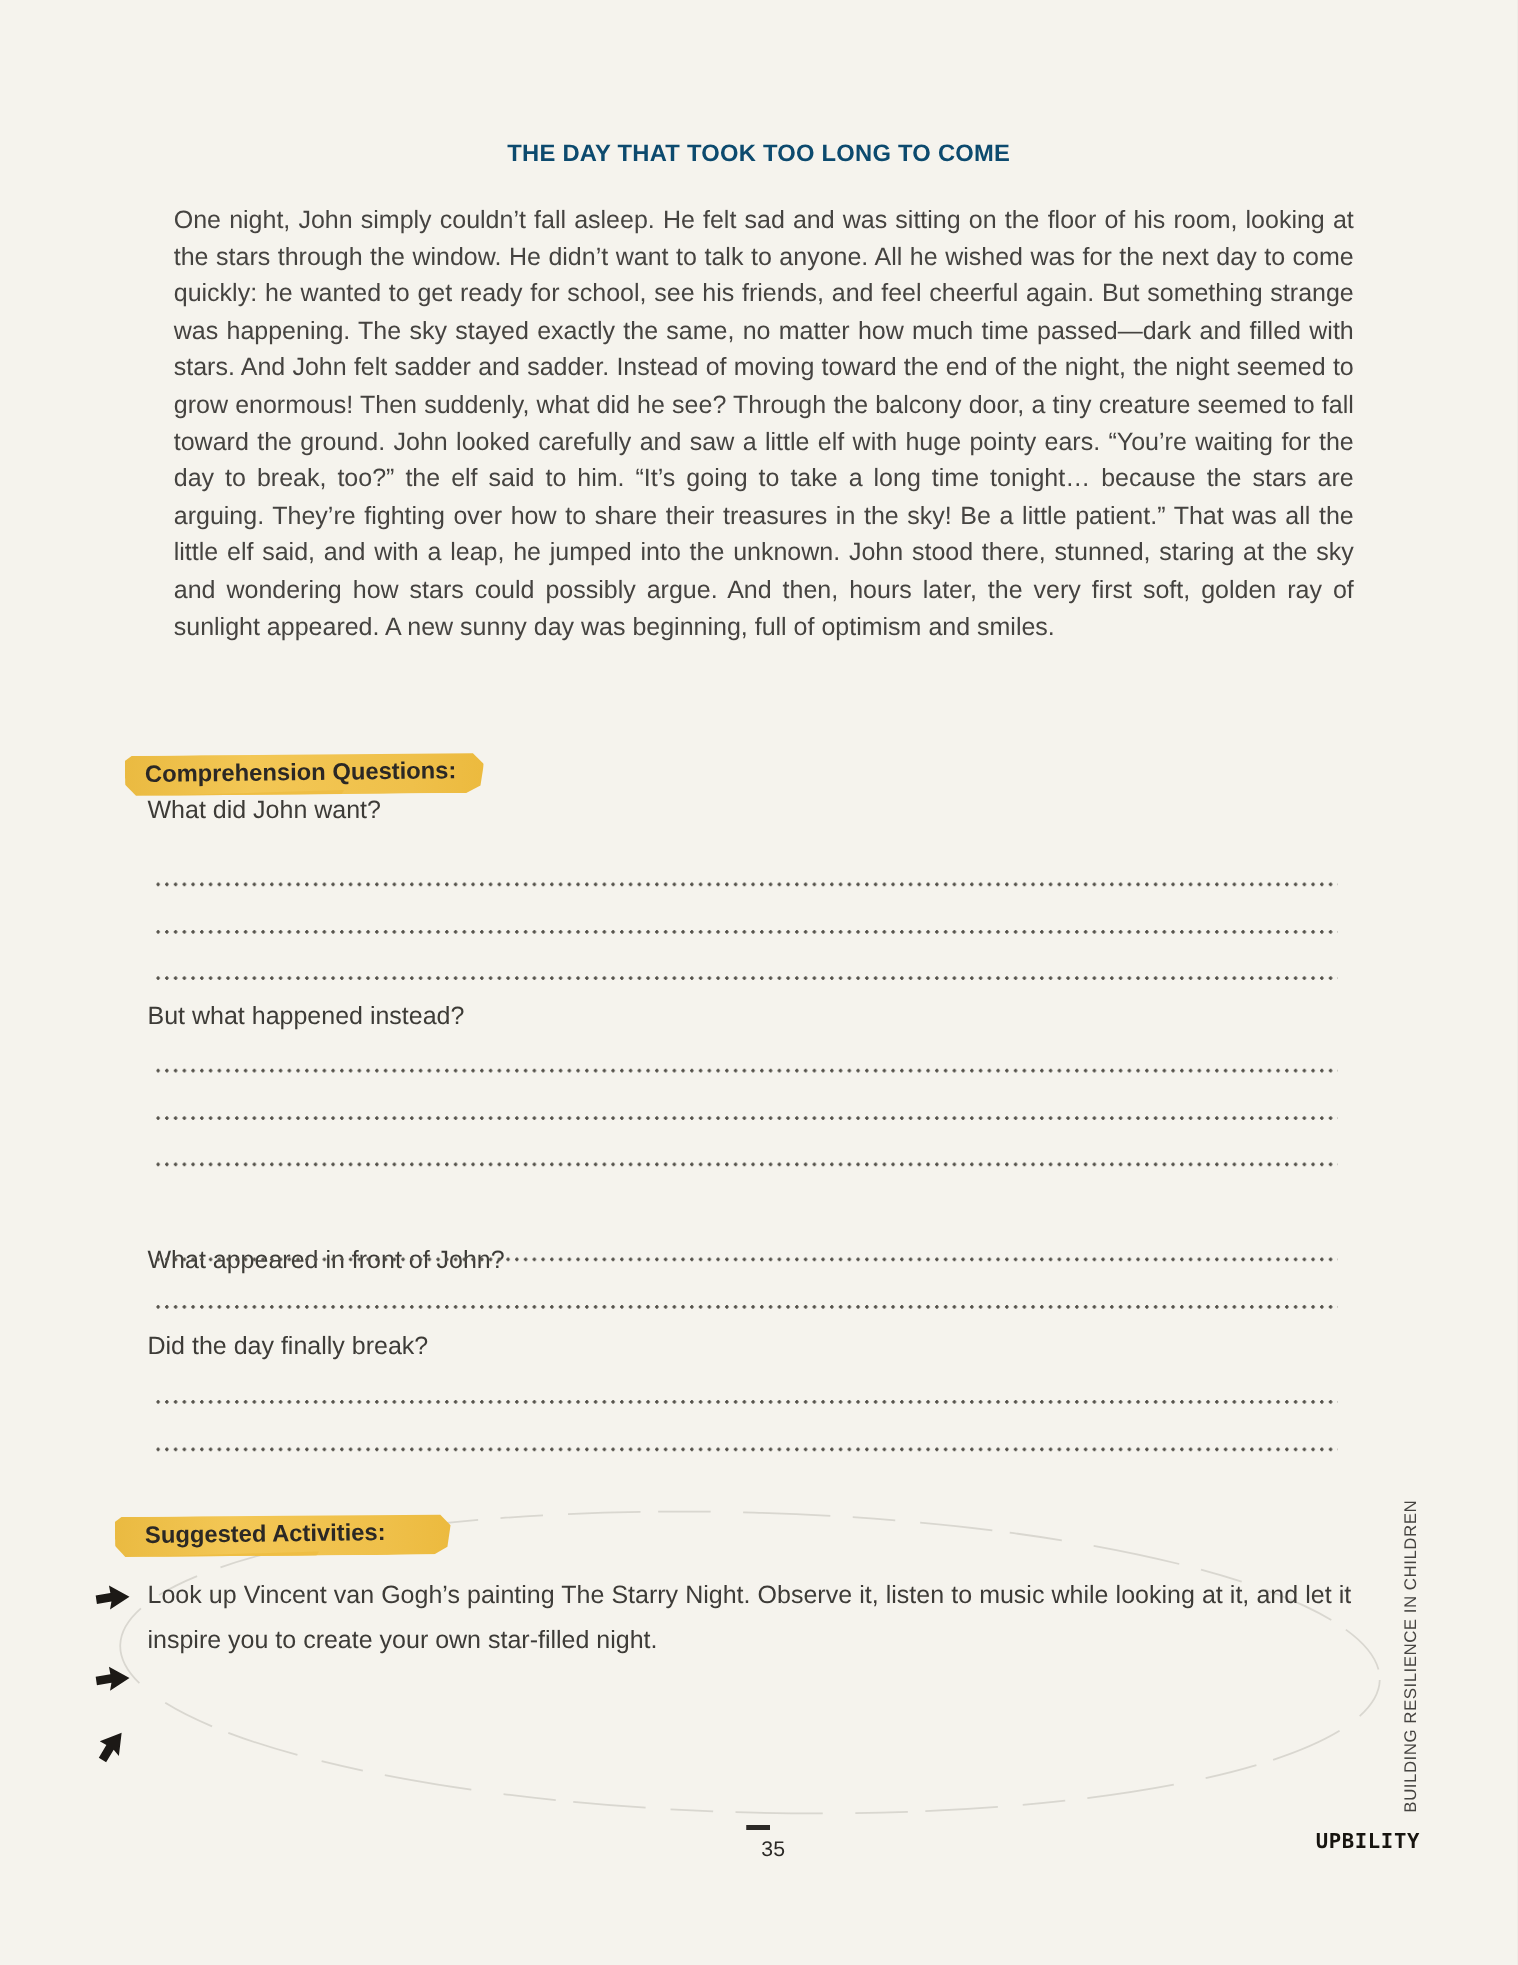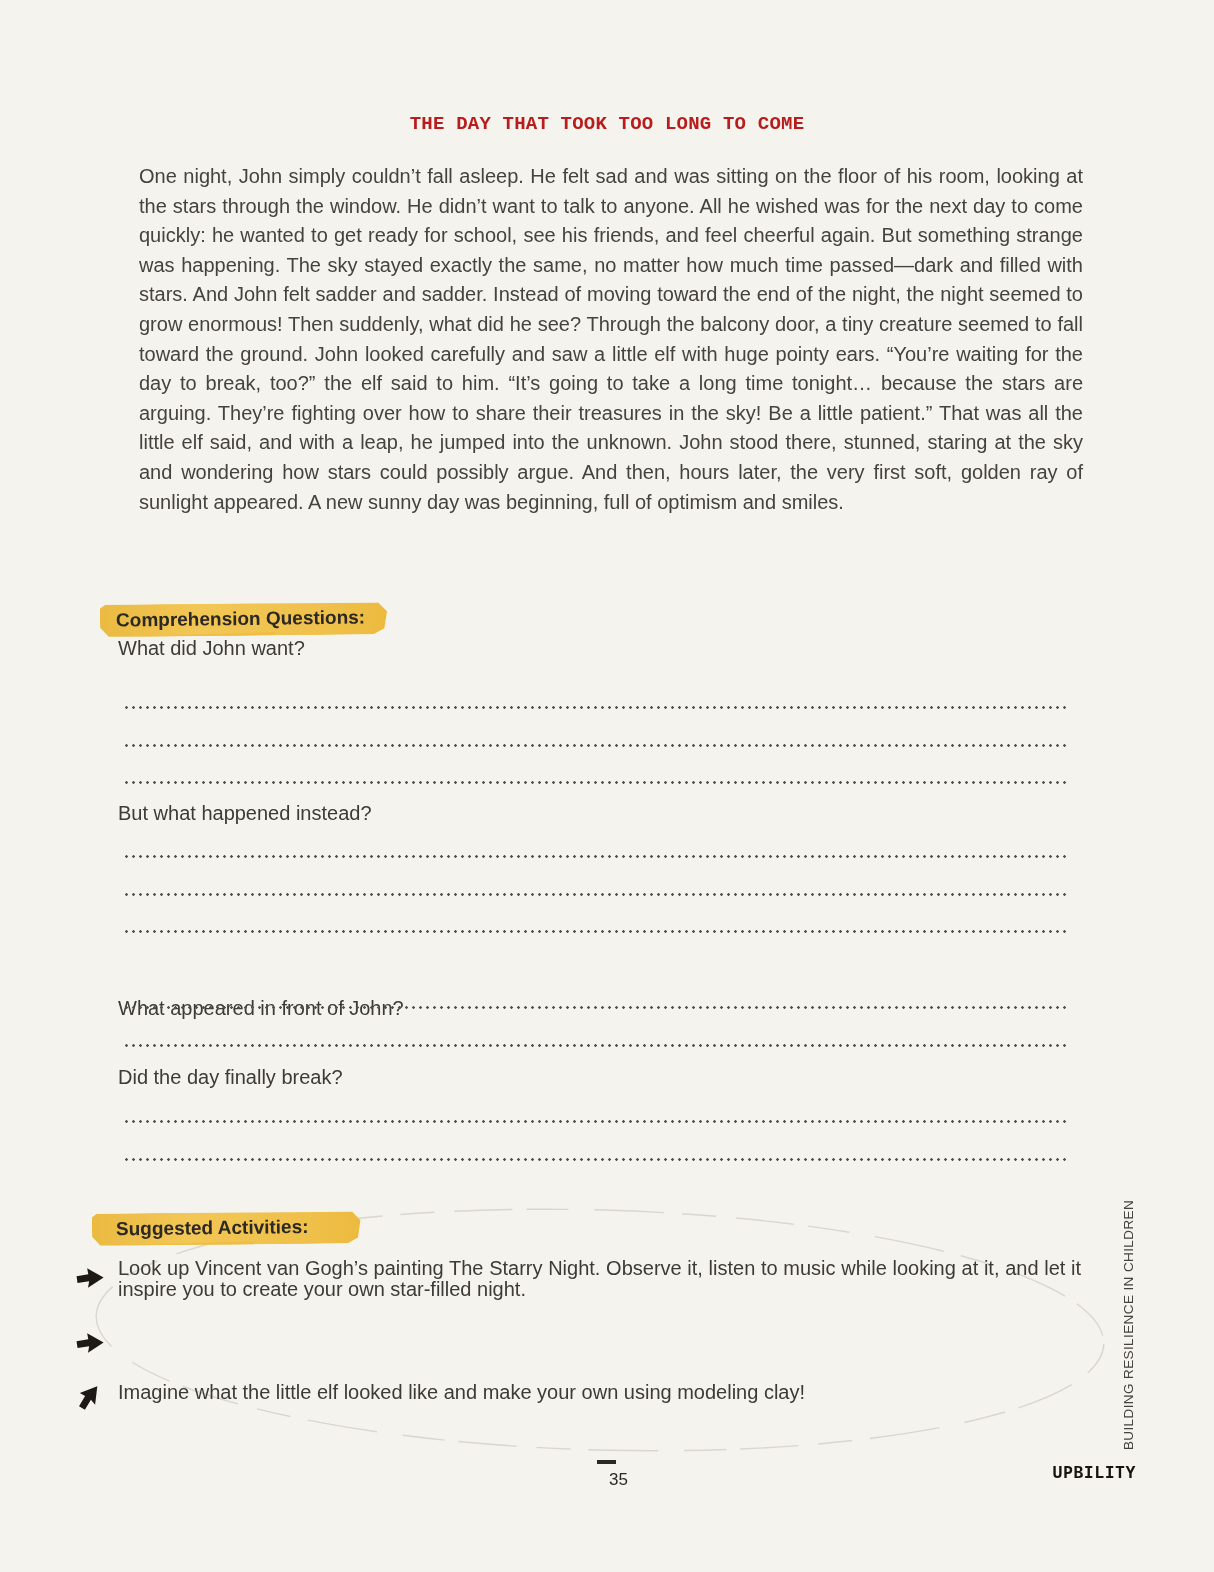--- a/index.html
+++ b/index.html
@@ -9,22 +9,21 @@
     margin:0 auto;
     background:#f5f3ed;
     font-family:"Liberation Sans", sans-serif;
     color:#44423e;
     overflow:hidden;
   }
   .title{
     position:absolute;top:113px;left:0;width:1214px;
     margin:0;text-align:center;
     font-size:19px;font-weight:bold;letter-spacing:.2px;
-    color:#b91c1c;
-    font-family:Liberation Mono, monospace;
+    color:#0c4a6e;
   }
   .story{
     position:absolute;top:158px;left:135px;width:944px;
     margin:4px;
     font-size:20px;line-height:29.6px;
     text-align:justify;
     color:#454340;
   }
   
   .hl{
@@ -47,21 +46,21 @@
   .q-label,.bullet-text{
     position:absolute;left:118px;
     font-size:20px;color:#3d3b37;
   }
   .answer-lines{position:absolute;left:125px;width:945px;}
   .dotline{
     position:absolute;left:0;width:945px;height:3px;
     background-image:radial-gradient(circle at 1.5px 1.5px,#55524b 1.15px,rgba(0,0,0,0) 1.5px);
     background-size:7px 3px;background-repeat:repeat-x;
   }
-  .bullet-text{width:963px;line-height:21px;}
+  .bullet-text{width:963px;line-height:36px;}
   .bullet-text.justify{text-align:justify;}
   .arrow{position:absolute;width:34px;height:34px;}
   .arrow svg{display:block;width:100%;height:100%;}
   .sketch-ellipse{position:absolute;left:80px;top:1192px;width:1040px;height:286px;pointer-events:none;}
   .side-label{
     position:absolute;top:1325px;left:1128px;
     transform:translate(-50%,-50%) rotate(-90deg);
     white-space:nowrap;
     font-size:13.5px;letter-spacing:.4px;color:#454340;
   }
@@ -137,21 +136,20 @@
     <svg viewBox="0 0 24 24">
         <path d="M2.5 10.8 L10.8 9.4 L10 5.2 L21.6 11.6 L10.6 18.8 L11.4 14.3 L3.2 15.6 Z" fill="#1c1916"></path>
       </svg>
   </span>
 
   <span class="arrow" style="top:1380px;left:72px;transform:rotate(-50deg)">
     <svg viewBox="0 0 24 24">
         <path d="M2.5 10.8 L10.8 9.4 L10 5.2 L21.6 11.6 L10.6 18.8 L11.4 14.3 L3.2 15.6 Z" fill="#1c1916"></path>
       </svg>
   </span>
-  <div class="bullet-text" style="top:1382px">Imagine what the little elf looked like and make your own using modeling clay!</div>
 
   <div class="side-label">BUILDING RESILIENCE IN CHILDREN</div>
 
   <div class="footer-dash"></div>
   <div class="page-number">35</div>
   <div class="brand">UPBILITY</div>
 
 </div>
 
 </body></html>

